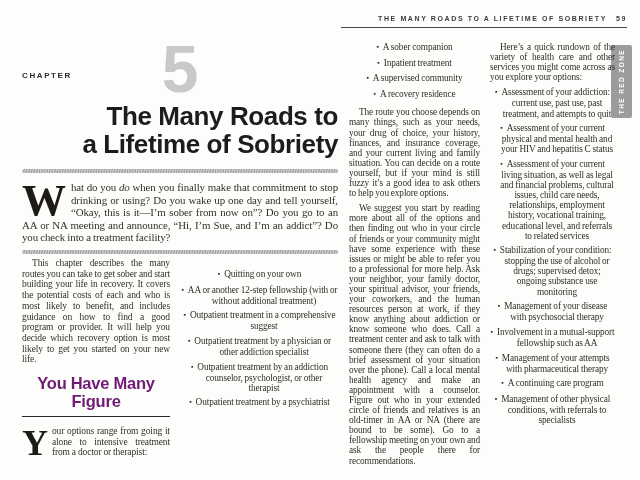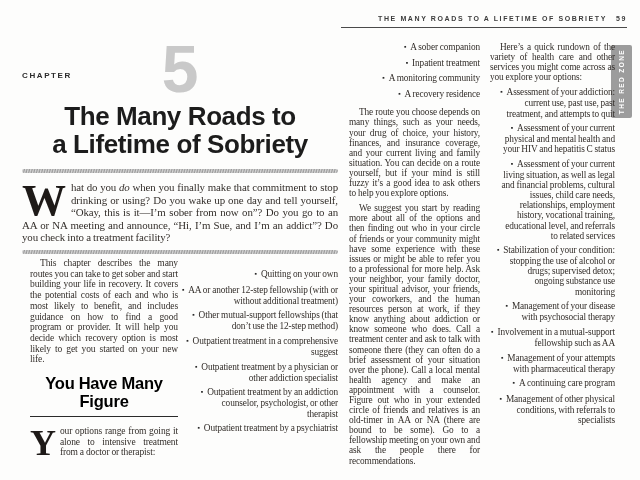--- a/index.html
+++ b/index.html
@@ -37,21 +37,21 @@
     position:absolute;top:8px;left:0;width:100%;text-align:center;
     font-family:"Liberation Sans","DejaVu Sans",sans-serif;
     font-size:66px;line-height:62px;font-weight:bold;color:#c9c9c9;
   }
   .ch-label{
     position:absolute;top:41px;left:0;width:272px;text-align:left;
     font-family:"Liberation Sans","DejaVu Sans",sans-serif;
     font-size:8px;font-weight:bold;letter-spacing:1.6px;color:#2b2b2b;
   }
   .title{
-    position:absolute;top:72px;left:0;width:100%;text-align:center;
+    position:absolute;top:72px;left:0;width:100%;text-align:right;
     font-family:"Liberation Sans","DejaVu Sans",sans-serif;
     font-size:26px;line-height:28px;font-weight:bold;color:#1c1c1c;
     letter-spacing:-0.4px;
   }
   .deco-rule{
     position:absolute;left:0;width:100%;height:4px;
     background:repeating-linear-gradient(105deg,#9a9a9a 0px,#d8d8d8 1px,#9a9a9a 2.5px);
     border-radius:2px;
   }
   .rule-top{top:139px;}
@@ -64,36 +64,36 @@
   .dropcap{
     float:left;font-weight:bold;color:#1e1a18;
     font-size:44px;line-height:34px;padding:3px 5px 0 0;
   }
   .dropcap.small{font-size:36px;line-height:28px;padding:3px 4px 0 0;}
   
   .col{position:absolute;font-size:9.3px;line-height:10.1px;
        letter-spacing:-0.12px;word-spacing:-0.3px;}
   .col p{margin:0 0 5px 0;text-align:justify;}
   .col p.indent{text-indent:10px;}
-  .col1{left:22px;top:258px;width:148px;font-size:9.5px;line-height:10.7px;margin-left:8px;}
+  .col1{left:22px;top:258px;width:148px;font-size:9.5px;line-height:10.7px;}
   .col2{left:181px;top:269px;width:157px;}
   .col3{left:349px;top:42px;width:131px;}
   .col4{left:490px;top:42px;width:125px;}
   ul.blist{list-style:none;margin:0;padding:0;}
   ul.blist li{
-    margin:0 0 4.5px 0;padding-left:9px;text-indent:-9px;text-align:right;
+    margin:0 0 4.5px 0;padding-left:9px;text-indent:-9px;text-align:center;
   }
   ul.blist li::before{
     content:"\25AA";font-size:7px;margin-right:4px;color:#2b2b2b;
     position:relative;top:-1px;
   }
   .section-heading{
     margin-top:9px;text-align:center;
     font-family:"Liberation Sans","DejaVu Sans",sans-serif;
-    font-size:16.5px;line-height:18px;font-weight:bold;color:#000000;
+    font-size:16.5px;line-height:18px;font-weight:bold;color:#701a75;
     letter-spacing:-0.2px;
   }
   .heading-rule{border:0;border-top:1.2px solid #2a2a2a;margin:6px 0 9px 0;}
   .options-para{text-align:justify;}
 </style>
 </head>
 <body>
 
 <div class="running-header">
   <span>THE MANY ROADS TO A LIFETIME OF SOBRIETY</span>
@@ -128,33 +128,32 @@
   <hr class="heading-rule">
   <div class="options-para">
     <span class="dropcap small">Y</span><span>our options range from going it alone to intensive treatment from a doctor or therapist:</span>
   </div>
 </div>
 
 <div class="col col2">
   <ul class="blist">
       <li>Quitting on your own</li>
       <li>AA or another 12-step fellowship (with or without additional treatment)</li>
-      <li>Other mutual-support fellowships (that don’t use the 12-step method)</li>
       <li>Outpatient treatment in a comprehensive suggest</li>
       <li>Outpatient treatment by a physician or other addiction specialist</li>
       <li>Outpatient treatment by an addiction counselor, psychologist, or other therapist</li>
       <li>Outpatient treatment by a psychiatrist</li>
     </ul>
 </div>
 
 <div class="col col3">
   <ul class="blist">
       <li>A sober companion</li>
       <li>Inpatient treatment</li>
-      <li>A monitoring community</li>
+      <li>A supervised community</li>
       <li>A recovery residence</li>
     </ul>
   <div style="height:3px"></div>
   <div>
     <p class="indent">The route you choose depends on many things, such as your needs, your drug of choice, your history, finances, and insurance coverage, and your current living and family situation. You can decide on a route yourself, but if your mind is still fuzzy it’s a good idea to ask others to help you explore options.</p>
     <p class="indent">We suggest you start by reading more about all of the options and then finding out who in your circle of friends or your community might have some experience with these issues or might be able to refer you to a professional for more help. Ask your neighbor, your family doctor, your spiritual advisor, your friends, your coworkers, and the human resources person at work, if they know anything about addiction or know someone who does. Call a treatment center and ask to talk with someone there (they can often do a brief assessment of your situation over the phone). Call a local mental health agency and make an appointment with a counselor. Figure out who in your extended circle of friends and relatives is an old-timer in AA or NA (there are bound to be some). Go to a fellowship meeting on your own and ask the people there for recommendations.</p>
   </div>
 </div>
 
 <div class="col col4">

